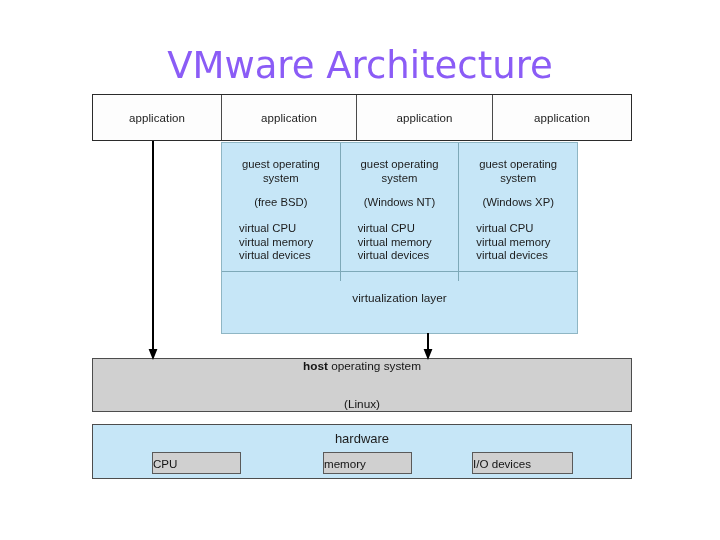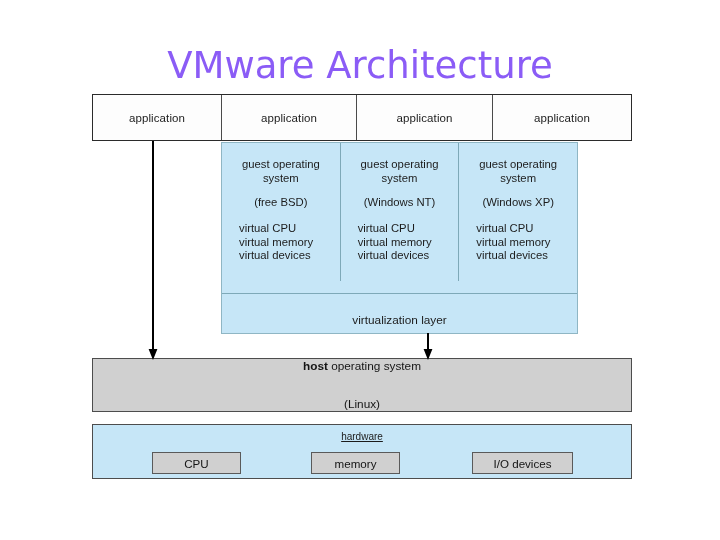--- a/index.html
+++ b/index.html
@@ -102,21 +102,21 @@
   }
   .guest-cell:last-child { border-right: none; }
   .guest-title { margin: 0 0 11px 0; }
   .guest-os { margin: 0 0 12px 0; }
   .guest-res { margin: 0; text-align: left; padding-left: 17px; }
   .guest-res div { line-height: 13.8px; }
 
   #virtualization-layer {
     position: absolute;
     left: 0;
-    top: 150px;
+    top: 128px;
     width: 100%;
     height: 53px;
     border-top: 1px solid #7ea9b8;
     box-sizing: border-box;
     display: flex;
     align-items: center;
     justify-content: center;
     font-size: 11.8px;
     color: #1c1c1c;
   }
@@ -149,39 +149,38 @@
     background: #c6e6f7;
     border: 1.3px solid #4d4d4d;
     box-sizing: border-box;
   }
   #hardware-label {
     position: absolute;
     left: 0;
     top: 6px;
     width: 100%;
     text-align: center;
-    font-size: 10px;
-    color: #1c1c1c;
-    text-decoration: underline;
+    font-size: 13px;
+    color: #1c1c1c;
   }
   .hw-box {
     position: absolute;
     top: 27px;
     height: 22px;
     background: #d0d0d0;
     border: 1.2px solid #5a5a5a;
     box-sizing: border-box;
     display: flex;
     align-items: center;
-    justify-content: center;
+    justify-content: flex-start;
     font-size: 11.6px;
     color: #141414;
   }
   #hw-cpu    { left: 59px;  width: 89px; }
-  #hw-memory { left: 218px; width: 89px; }
+  #hw-memory { left: 230px; width: 89px; }
   #hw-io     { left: 379px; width: 101px; }
 
   
   .arrow-svg { position: absolute; overflow: visible; }
   #arrow-left-app  { left: 55px;  top: 47px;  width: 12px; height: 220px; }
   #arrow-right-vl  { left: 330px; top: 239px; width: 12px; height: 28px; }
 </style>
 </head>
 <body>
 

